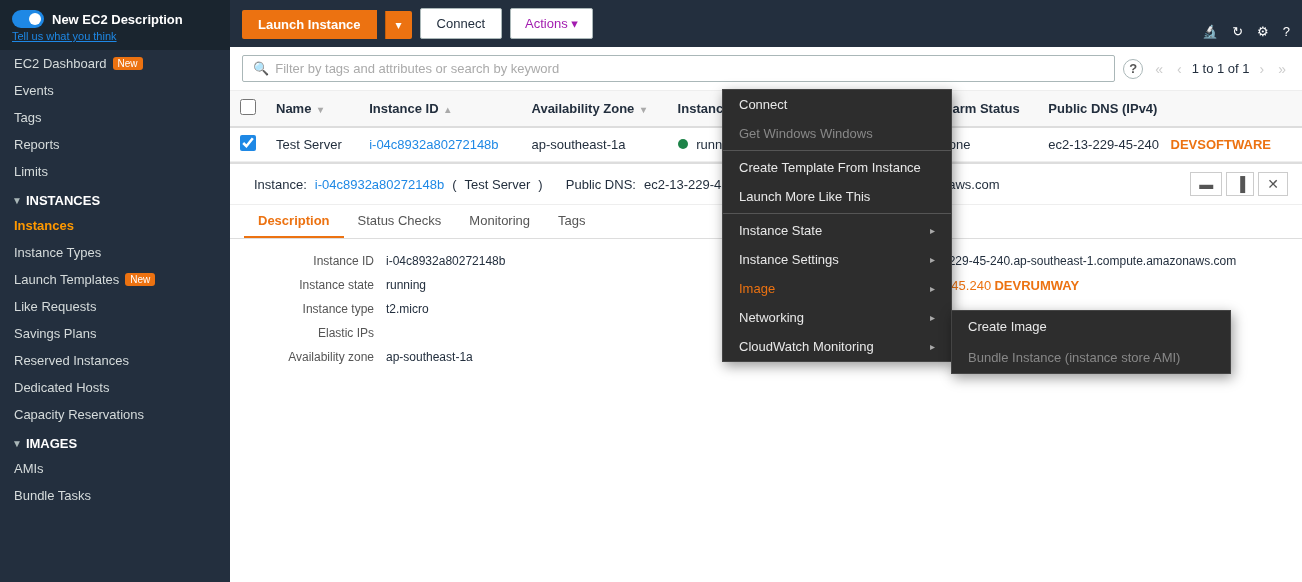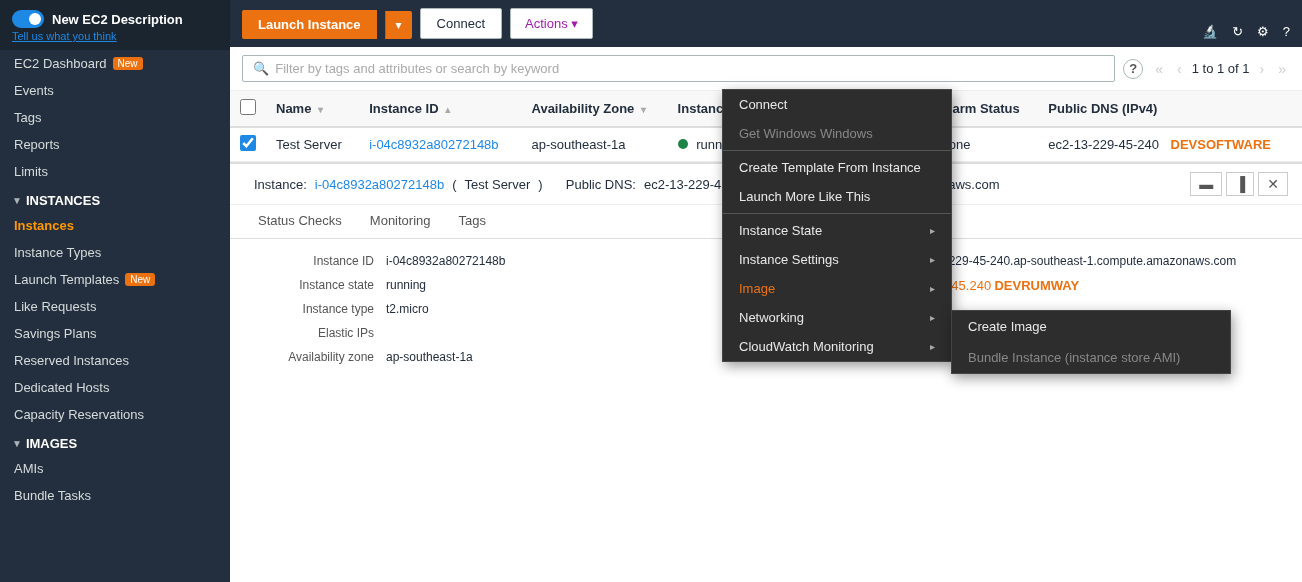--- a/index.html
+++ b/index.html
@@ -532,20 +532,23 @@
           <span class="link">ec2-13-229-45-240.ap-southeast-1.compute.amazonaws.com</span>
         </div>
         <div class="detail-actions">
           <button class="detail-action-btn">▬</button>
           <button class="detail-action-btn">▐</button>
           <button class="detail-action-btn">✕</button>
         </div>
       </div>
 
       <div class="detail-tabs">
+        <div class="detail-tab active">
+          <span>Description</span>
+        </div>
         <div class="detail-tab">
           <span>Status Checks</span>
         </div>
         <div class="detail-tab">
           <span>Monitoring</span>
         </div>
         <div class="detail-tab">
           <span>Tags</span>
         </div>
       </div>

